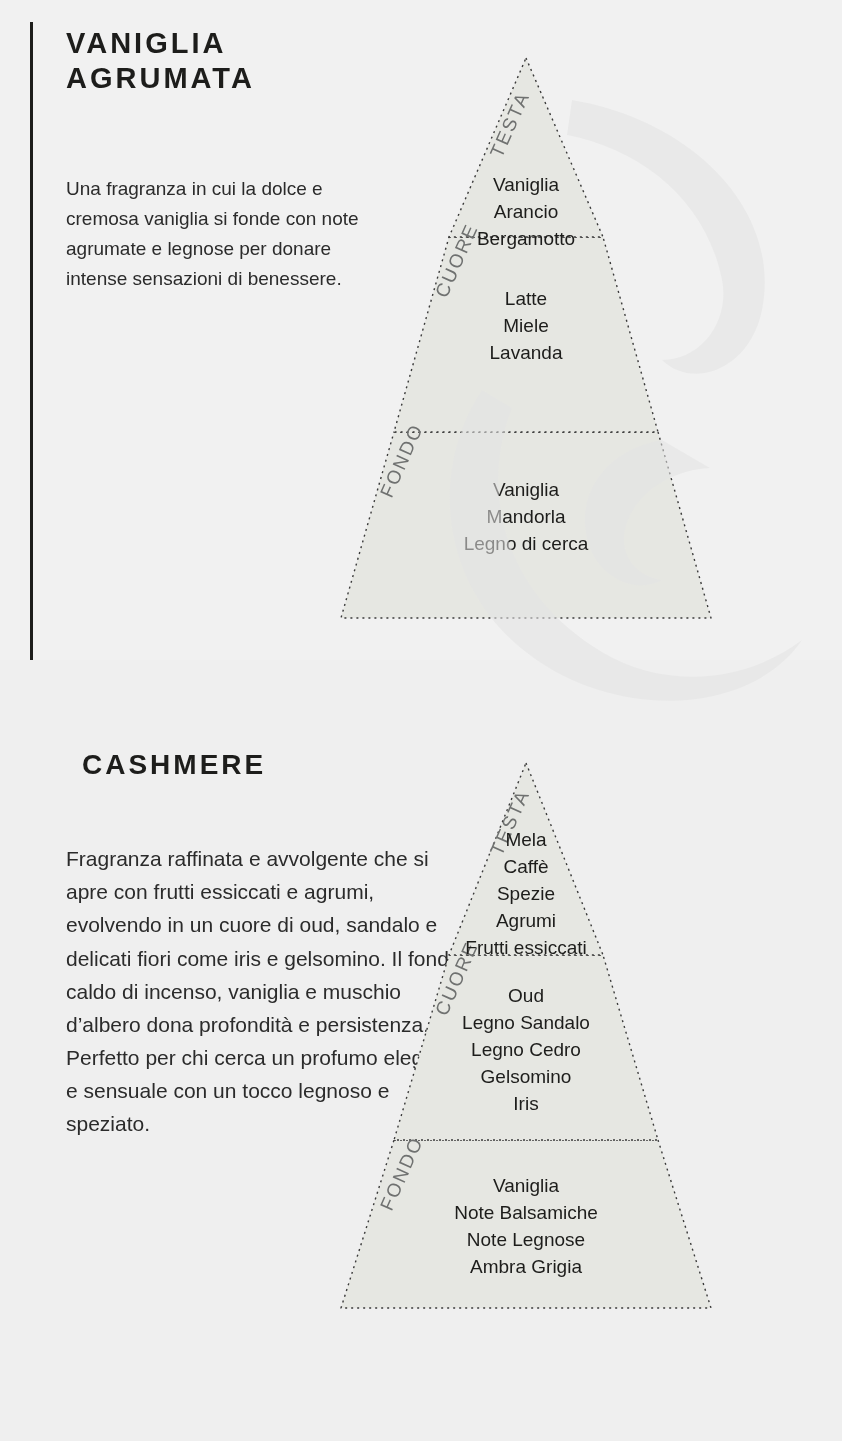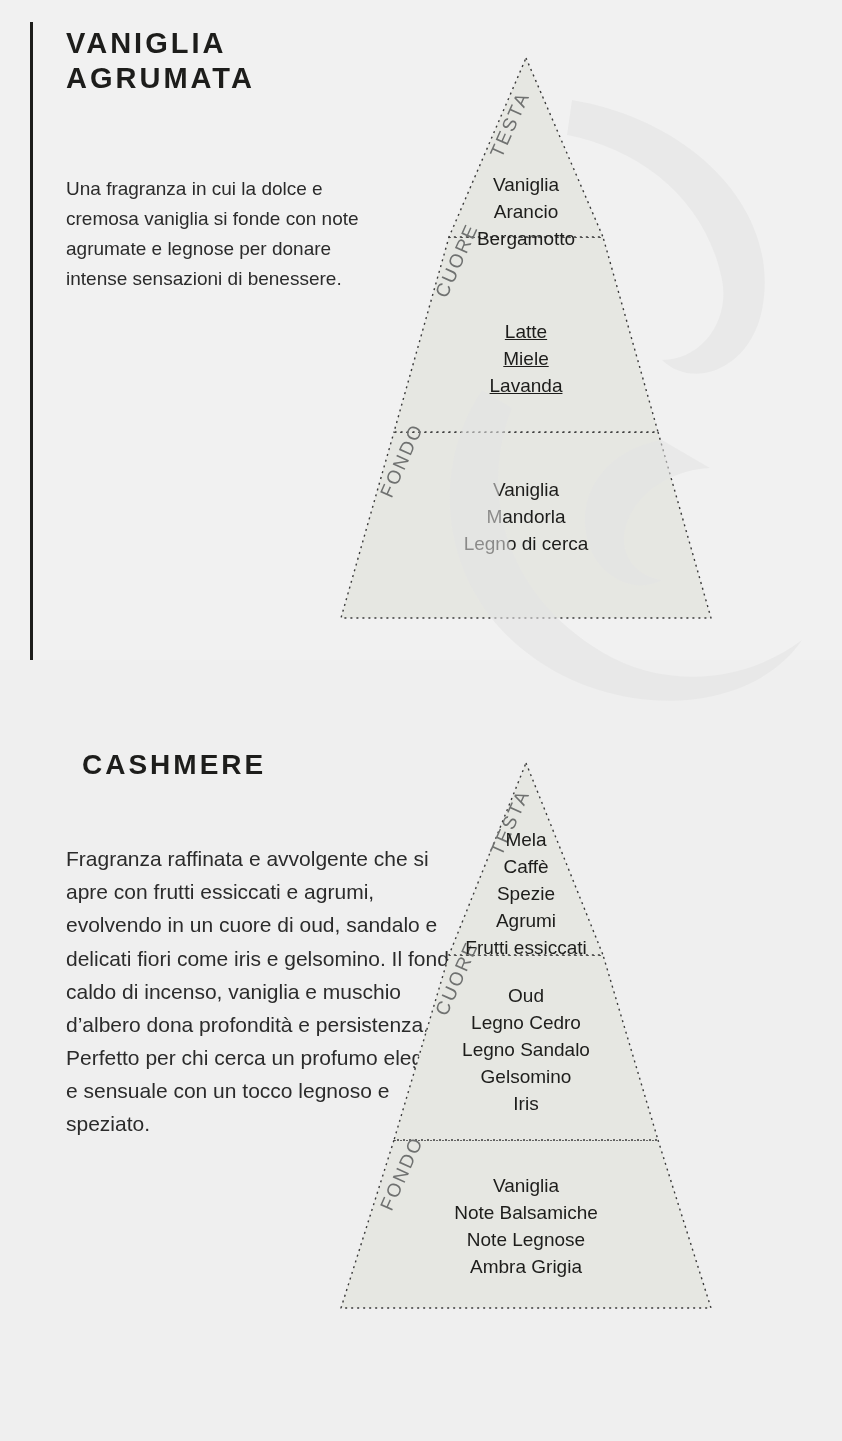--- a/index.html
+++ b/index.html
@@ -125,21 +125,21 @@
     <div class="pyr-label" style="left:150px; top:100px; transform: rotate(-66deg); transform-origin: left top;">TESTA</div>
     <div class="pyr-label" style="left:95px; top:240px; transform: rotate(-66deg); transform-origin: left top;">CUORE</div>
     <div class="pyr-label" style="left:40px; top:440px; transform: rotate(-66deg); transform-origin: left top;">FONDO</div>
 
     <div class="notes" style="left:80px; top:120px; width:220px;">
       <div>Vaniglia</div>
       <div>Arancio</div>
       <div>Bergamotto</div>
     </div>
 
-    <div class="notes" style="left:80px; top:267px; width:220px;text-decoration:underline;">
+    <div class="notes" style="left:80px; top:234px; width:220px;">
       <div>Latte</div>
       <div>Miele</div>
       <div>Lavanda</div>
     </div>
 
     <div class="notes" style="left:70px; top:425px; width:240px;">
       <div>Vaniglia</div>
       <div>Mandorla</div>
       <div>Legno di cerca</div>
     </div>
@@ -180,22 +180,22 @@
     <div class="notes" style="left:60px; top:72px; width:260px;">
       <div>Mela</div>
       <div>Caffè</div>
       <div>Spezie</div>
       <div>Agrumi</div>
       <div>Frutti essiccati</div>
     </div>
 
     <div class="notes" style="left:55px; top:228px; width:270px;">
       <div>Oud</div>
+      <div>Legno Sandalo</div>
       <div>Legno Cedro</div>
-      <div>Legno Sandalo</div>
       <div>Gelsomino</div>
       <div>Iris</div>
     </div>
 
     <div class="notes" style="left:50px; top:418px; width:280px;">
       <div>Vaniglia</div>
       <div>Note Balsamiche</div>
       <div>Note Legnose</div>
       <div>Ambra Grigia</div>
     </div>

